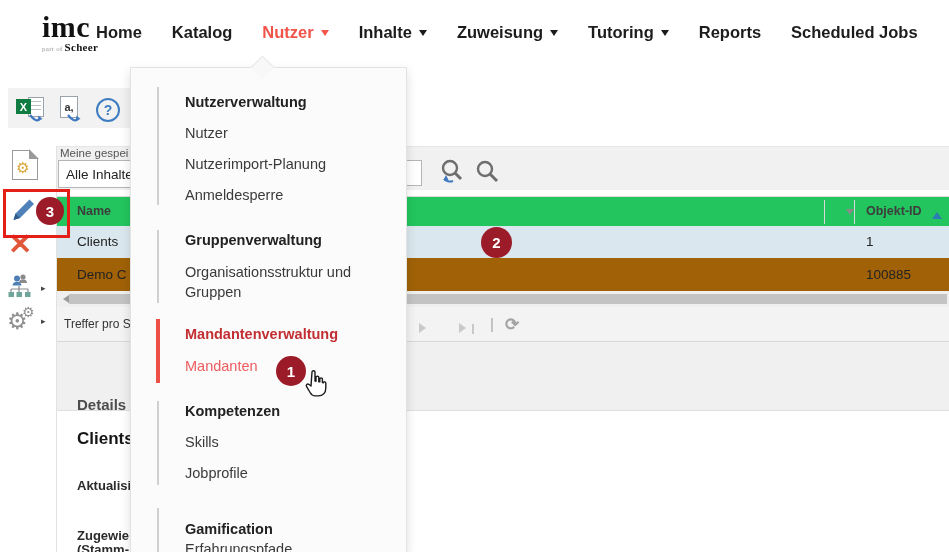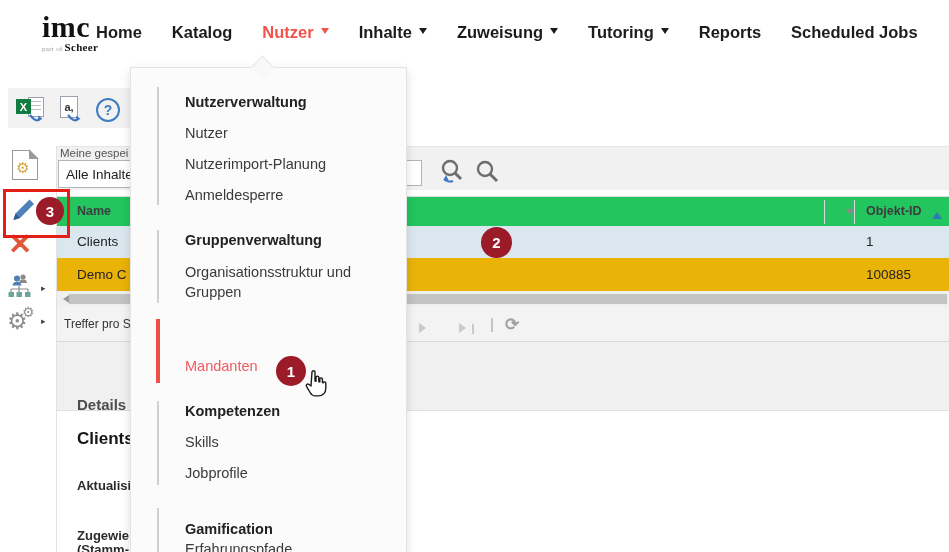--- a/index.html
+++ b/index.html
@@ -5,39 +5,39 @@
   html,body{margin:0;padding:0;background:#fff;}
   .stage{position:relative;width:949px;height:552px;overflow:hidden;background:#fff;
          font-family:"Liberation Sans",sans-serif;color:#222;}
   .abs{position:absolute;}
 
   
   .logo-main{font-size:30px;font-weight:800;letter-spacing:.5px;color:#111;line-height:26px;}
   .logo-sub{font-size:7px;color:#999;margin-top:1px;letter-spacing:.3px;}
   .logo-sub b{font-size:11px;color:#111;margin-left:2px;}
   .topnav{left:96px;top:0;height:64px;display:flex;align-items:center;gap:30px;}
-  .navitem{font-size:16.5px;font-weight:600;color:#1c1c1c;display:flex;cursor:pointer;white-space:nowrap;}
+  .navitem{font-size:16.5px;font-weight:600;color:#1c1c1c;display:flex;align-items:center;cursor:pointer;white-space:nowrap;}
   .navitem.active{color:#f2534b;}
   .caret{width:0;height:0;border:4.5px solid transparent;border-top:6px solid currentColor;margin-left:7px;margin-top:5px;}
 
   
   .toolstrip{left:8px;top:88px;width:123px;height:40px;background:#f2f2f2;}
   .band-search{left:56px;top:146px;width:893px;height:43px;background:#f1f1f1;border-top:1px solid #e6e6e6;}
   .saved-label{left:60px;top:147px;font-size:11.5px;color:#555;white-space:nowrap;}
   .filter-select{left:58px;top:160px;width:95px;height:26px;background:#fff;border:1px solid #b5b5b5;
                  font-size:13.5px;color:#222;display:flex;align-items:center;padding-left:7px;white-space:nowrap;}
   .search-input{left:152px;top:160px;width:268px;height:24px;background:#fff;border:1px solid #b5b5b5;}
 
   
   .vline-content{left:56px;top:146px;width:1px;height:406px;background:#e2e2e2;}
   .thead{left:57px;top:196px;width:892px;height:30px;background:#22c55e;border-top:1px solid #dcdcdc;border-bottom:1px solid #cfcfcf;}
   .th{font-size:12.5px;font-weight:700;color:#3d3d3d;}
   .cellline{position:absolute;top:3px;width:1px;height:24px;background:#d8d8d8;}
   .row{left:57px;top:226px;width:892px;height:32px;background:#dbe7ee;}
-  .row2{left:57px;top:258px;width:892px;height:33px;background:#eab308;border-bottom:1px solid #e6e6e6;}
+  .row2{left:57px;top:258px;width:892px;height:33px;background:#a16207;border-bottom:1px solid #e6e6e6;}
   .cell{font-size:13.5px;color:#222;white-space:nowrap;}
   .tri-down{width:0;height:0;border:4.5px solid transparent;border-top:6px solid #8a8a8a;}
   .tri-up-blue{width:0;height:0;border:5px solid transparent;border-bottom:7px solid #2e7cb4;}
 
   
   .hscroll{left:57px;top:291px;width:892px;height:16px;background:#efefef;}
   .hthumb{left:12px;top:3px;width:878px;height:10px;background:#c3c3c3;position:absolute;}
   .tri-left{width:0;height:0;border:4.5px solid transparent;border-right:6px solid #9a9a9a;margin:4px 0 0 2px;}
   .pagband{left:57px;top:307px;width:892px;height:34px;background:#f3f3f3;border-bottom:1px solid #dcdcdc;}
   .pag-sep{color:#a9a9a9;font-size:15px;}
@@ -248,20 +248,21 @@
     <div class="sectbar" style="top:440px;height:45px;"></div>
 
     <div class="m-item m-head" style="top:24px;">Nutzerverwaltung</div>
     <div class="m-item" style="top:55px;">Nutzer</div>
     <div class="m-item" style="top:86px;">Nutzerimport-Planung</div>
     <div class="m-item" style="top:117px;">Anmeldesperre</div>
 
     <div class="m-item m-head" style="top:162px;">Gruppenverwaltung</div>
     <div class="m-item" style="top:194px;width:180px;white-space:normal;line-height:20px;">Organisationsstruktur und Gruppen</div>
 
+    <div class="m-item m-head red" style="top:256px;">Mandantenverwaltung</div>
     <div class="m-item m-active" style="top:288px;">Mandanten</div>
 
     <div class="m-item m-head" style="top:333px;">Kompetenzen</div>
     <div class="m-item" style="top:364px;">Skills</div>
     <div class="m-item" style="top:395px;">Jobprofile</div>
 
     <div class="m-item m-head" style="top:420px;margin-top:31px;">Gamification</div>
     <div class="m-item" style="top:471px;">Erfahrungspfade</div>
   </div>
 

